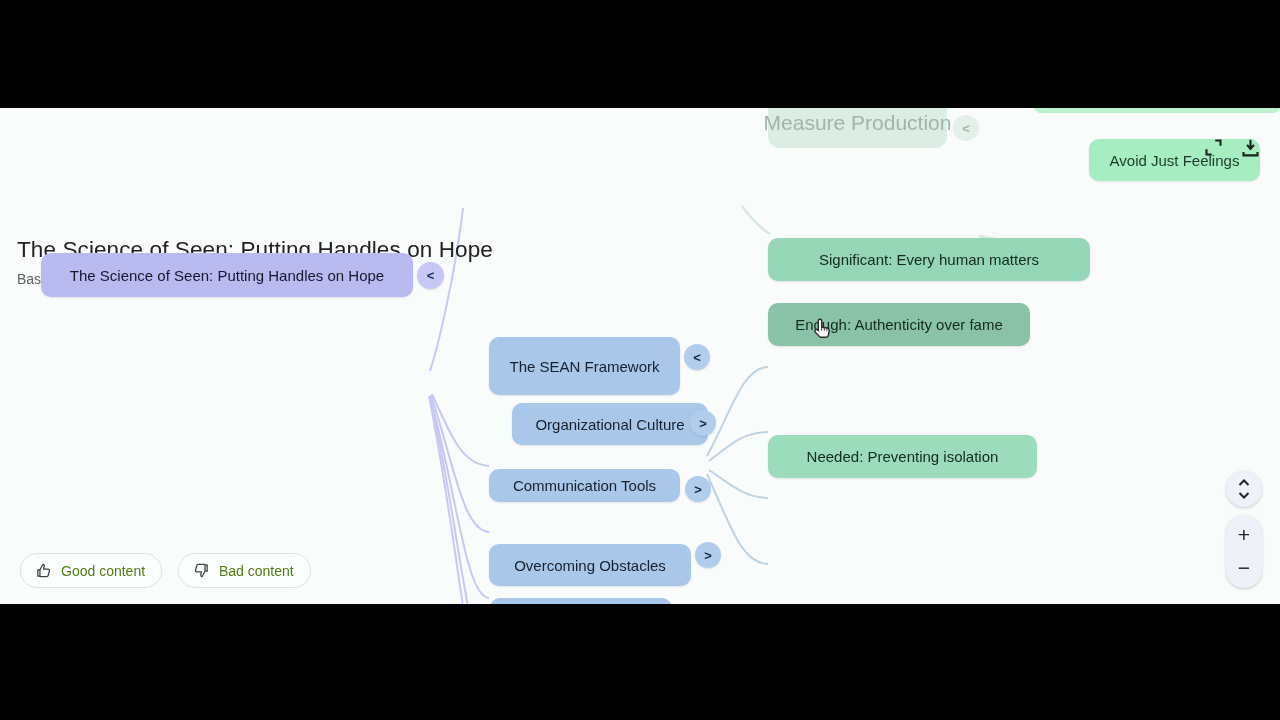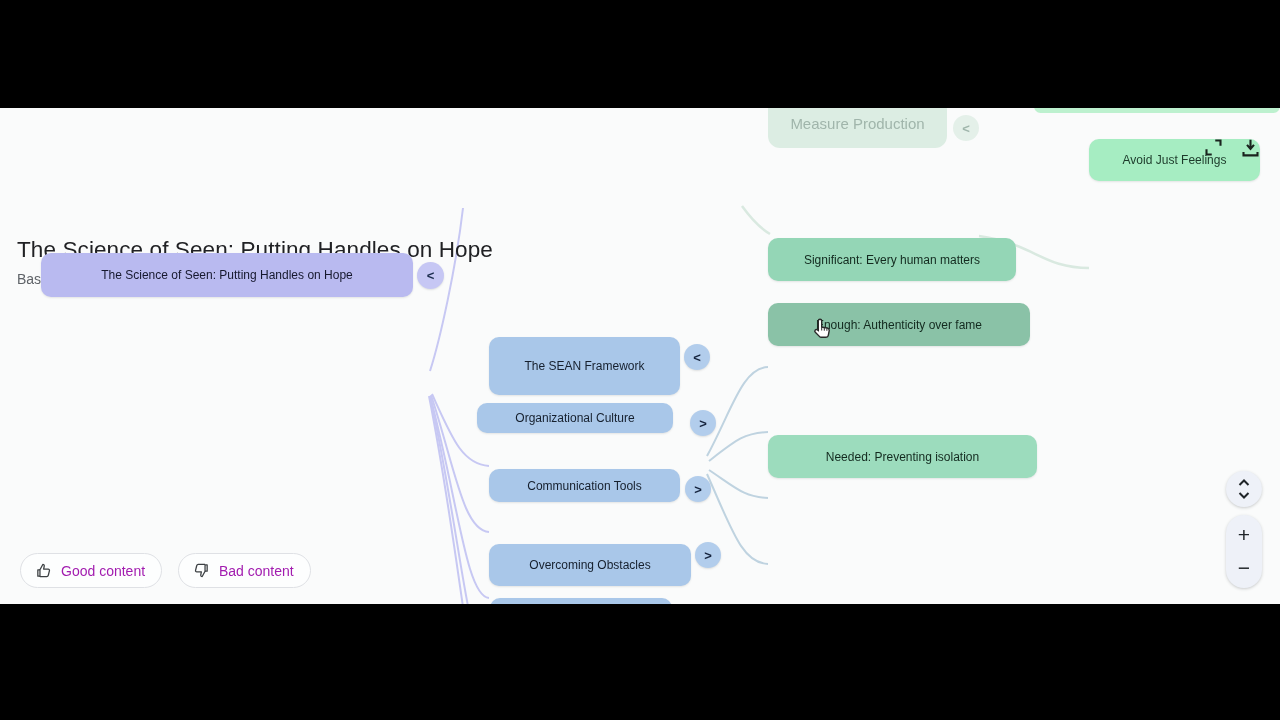--- a/index.html
+++ b/index.html
@@ -9,41 +9,41 @@
   .letterbox { position:absolute; left:0; width:1280px; background:#000; z-index:10; }
   .letterbox.top { top:0; height:108px; }
   .letterbox.bottom { top:604px; height:116px; }
 
   .page-title { position:absolute; left:17px; top:129px; font-size:22.5px; color:#202124; letter-spacing:.1px; z-index:3; }
   .page-subtitle { position:absolute; left:17px; top:163px; font-size:14px; color:#5f6368; z-index:3; }
 
   svg.edges { position:absolute; left:0; top:0; width:1280px; height:720px; z-index:1; pointer-events:none; }
 
   .node { position:absolute; display:flex; align-items:center; justify-content:center;
-          border-radius:10px; font-size:12px; color:#1c2733; z-index:2; cursor:pointer;
+          border-radius:10px; font-size:15px; color:#1c2733; z-index:2; cursor:pointer;
           box-shadow:0 1px 2px rgba(60,64,67,.12); white-space:nowrap; }
   .node-root { background:#b9baf0; color:#16182e; }
   .node-branch { background:#a9c7e9; color:#16202e; }
   .node-leaf-a { background:#94d6b6; color:#132a1f; }
   .node-leaf-hover { background:#8ac2a7; color:#132a1f; }
   .node-leaf-b { background:#9cdcbd; color:#132a1f; }
   .node-avoid { background:#a6edc2; color:#1c3a2a; }
   .node-faded { background:#dcede3; color:#a0b5ab; box-shadow:none; border-radius:12px; }
   .node-sliver { background:#b2eec7; opacity:.85; border-radius:8px; box-shadow:none; }
 
   .toggle { position:absolute; display:flex; align-items:center; justify-content:center;
             border-radius:50%; font-size:13px; font-weight:bold; z-index:2; cursor:pointer;
             box-shadow:0 1px 2px rgba(60,64,67,.15); }
   .toggle-purple { background:#c6c7f4; color:#1a2b4c; }
   .toggle-blue { background:#b2cdec; color:#15233d; }
   .toggle-faded { background:#e4f0e9; color:#9fb5ab; box-shadow:none; }
 
   .pill-btn { position:absolute; top:553px; height:35px; display:flex; align-items:center; gap:9px;
               padding:0 16px 0 14px; border:1px solid #dfe1e5; border-radius:18px; background:#fdfefe;
-              font-size:14px; color:#a21caf; font-weight:500; z-index:3; cursor:pointer; }
+              font-size:14px; color:#4d7c0f; font-weight:500; z-index:3; cursor:pointer; }
   .pill-btn svg { display:block; }
 
   .ctl-circle { position:absolute; left:1226px; top:471px; width:36px; height:36px; border-radius:50%;
                 background:#eef1f8; box-shadow:0 1px 3px rgba(60,64,67,.25); z-index:3;
                 display:flex; flex-direction:column; align-items:center; justify-content:center; cursor:pointer; }
   .ctl-pill { position:absolute; left:1226px; top:515px; width:36px; height:73px; border-radius:18px;
               background:#eef1f8; box-shadow:0 1px 3px rgba(60,64,67,.25); z-index:3;
               display:flex; flex-direction:column; align-items:center; justify-content:space-between;
               padding:6px 0; }
   .ctl-pill .zbtn { width:36px; height:28px; display:flex; align-items:center; justify-content:center;
@@ -88,36 +88,36 @@
     <div class="page-title">The Science of Seen: Putting Handles on Hope</div>
     <div class="page-subtitle">Based on 1 source</div>
   </div>
 
   <div class="node node-root" style="left:41px; top:253px; width:372px; height:44px;">The Science of Seen: Putting Handles on Hope</div>
   <div class="toggle toggle-purple" style="left:417px; top:262px; width:27px; height:27px;">&lt;</div>
 
   <div class="node node-branch" style="left:489px; top:337px; width:191px; height:58px;">The SEAN Framework</div>
   <div class="toggle toggle-blue" style="left:684px; top:344px; width:26px; height:26px;">&lt;</div>
 
-  <div class="node node-branch" style="left:477px; top:403px; width:196px; height:30px;">Organizational Culture</div>
+  <div class="node node-branch" style="left:512px; top:403px; width:196px; height:42px;">Organizational Culture</div>
   <div class="toggle toggle-blue" style="left:690px; top:410px; width:26px; height:26px;">&gt;</div>
 
   <div class="node node-branch" style="left:489px; top:469px; width:191px; height:33px;">Communication Tools</div>
   <div class="toggle toggle-blue" style="left:685px; top:476px; width:26px; height:26px;">&gt;</div>
 
   <div class="node node-branch" style="left:489px; top:535px; width:202px; height:42px;margin-top:9px;">Overcoming Obstacles</div>
   <div class="toggle toggle-blue" style="left:695px; top:542px; width:26px; height:26px;">&gt;</div>
 
   <div class="node node-branch" style="left:490px; top:598px; width:182px; height:28px;"></div>
 
-  <div class="node node-leaf-a" style="left:768px; top:238px; width:248px; height:43px;">Significant: Every human matters</div>
+  <div class="node node-leaf-a" style="left:768px; top:238px; width:322px; height:43px;">Significant: Every human matters</div>
   <div class="node node-leaf-hover" style="left:768px; top:303px; width:262px; height:43px;">Enough: Authenticity over fame</div>
   <div class="node node-leaf-b" style="left:768px; top:435px; width:269px; height:43px;">Needed: Preventing isolation</div>
 
-  <div class="node node-faded" style="left:768px; top:98px; width:179px; height:50px; font-size:15px;">Measure Production</div>
+  <div class="node node-faded" style="left:768px; top:98px; width:179px; height:50px; font-size:21px;">Measure Production</div>
   <div class="toggle toggle-faded" style="left:953px; top:115px; width:26px; height:26px;">&lt;</div>
   <div class="node node-avoid" style="left:1089px; top:139px; width:171px; height:42px;">Avoid Just Feelings</div>
   <div class="node node-sliver" style="left:1034px; top:100px; width:246px; height:13px;"></div>
 
   <div class="top-icons">
     <svg class="ic" viewBox="0 0 24 24">
       <path d="M14 4 h6 v6" fill="none" stroke="#1a231e" stroke-width="2.4"></path>
       <path d="M10 20 h-6 v-6" fill="none" stroke="#1a231e" stroke-width="2.4"></path>
     </svg>
     <svg class="ic" viewBox="0 0 24 24">

